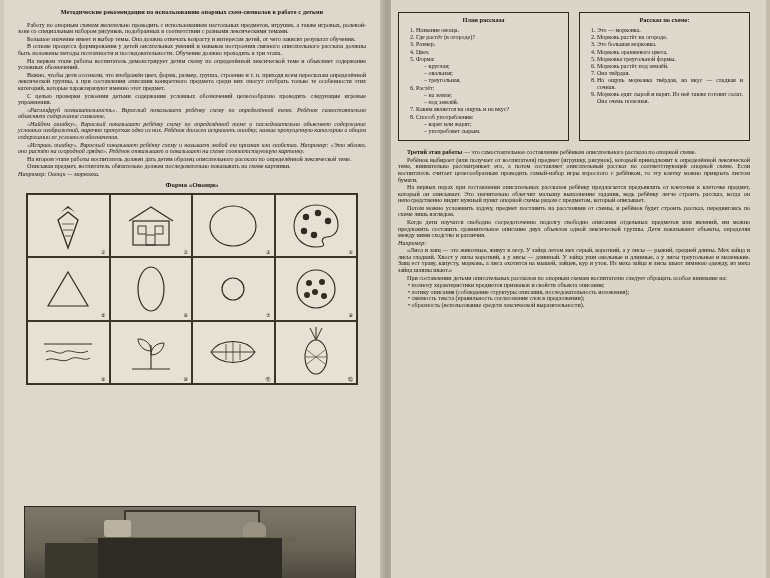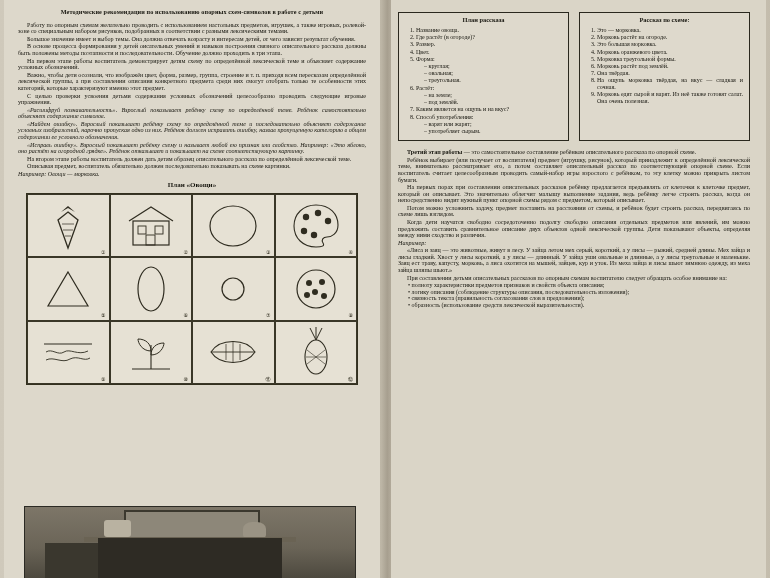--- a/index.html
+++ b/index.html
@@ -107,21 +107,21 @@
     <p>На первом этапе работы воспитатель демонстрирует детям схему по определённой лексической теме и объясняет содержание условных обозначений.</p>
     <p>Важно, чтобы дети осознали, что изображён цвет, форма, размер, группа, строение и т. п. приходя всем пересказам определённой лексической группы, а при составлении описания конкретного предмета среди них смогут отобрать только те особенности этих категорий, которые характеризуют именно этот предмет.</p>
     <p>С целью проверки усвоения детьми содержания условных обозначений целесообразно проводить следующие игровые упражнения.</p>
     <p class="it">«Расшифруй познавательность». Взрослый показывает ребёнку схему по определённой теме. Ребёнок самостоятельно объясняет содержание символов.</p>
     <p class="it">«Найдем ошибку». Взрослый показывает ребёнку схему по определённой теме и последовательно объясняет содержание условных изображений, нарочно пропуская одно из них. Ребёнок должен исправить ошибку, назвав пропущенную категорию в общем содержании ее условного обозначения.</p>
     <p class="it">«Исправь ошибку». Взрослый показывает ребёнку схему и называет любой ею признак или свойство. Например: «Это яблоко, оно растёт на огородной грядке». Ребёнок отказывает и показывает на схеме соответствующую картинку.</p>
     <p>На втором этапе работы воспитатель должен дать детям образец описательного рассказа по определённой лексической теме.</p>
     <p>Описывая предмет, воспитатель обязательно должен последовательно показывать на схеме картинки.</p>
     <p class="it noind">Например: Овощи — морковка.</p>
 
-    <div class="theme">План «Овощи»</div>
+    <div class="theme">Форма «Овощи»</div>
 
     <div class="grid">
       <div class="cell">
         <div class="cellinner">
           <svg width="40" height="52" viewBox="0 0 40 52">
               <path d="M20 8 L13 12 L20 6 L27 12 Z" fill="#2f2c20"></path>
               <path d="M20 12 L30 20 L20 48 L10 20 Z" fill="none" stroke="#2f2c20" stroke-width="1.3"></path>
               <path d="M14 24 L26 24 M15 30 L25 30 M17 36 L23 36" stroke="#2f2c20" stroke-width=".7"></path>
             </svg>
         </div>

